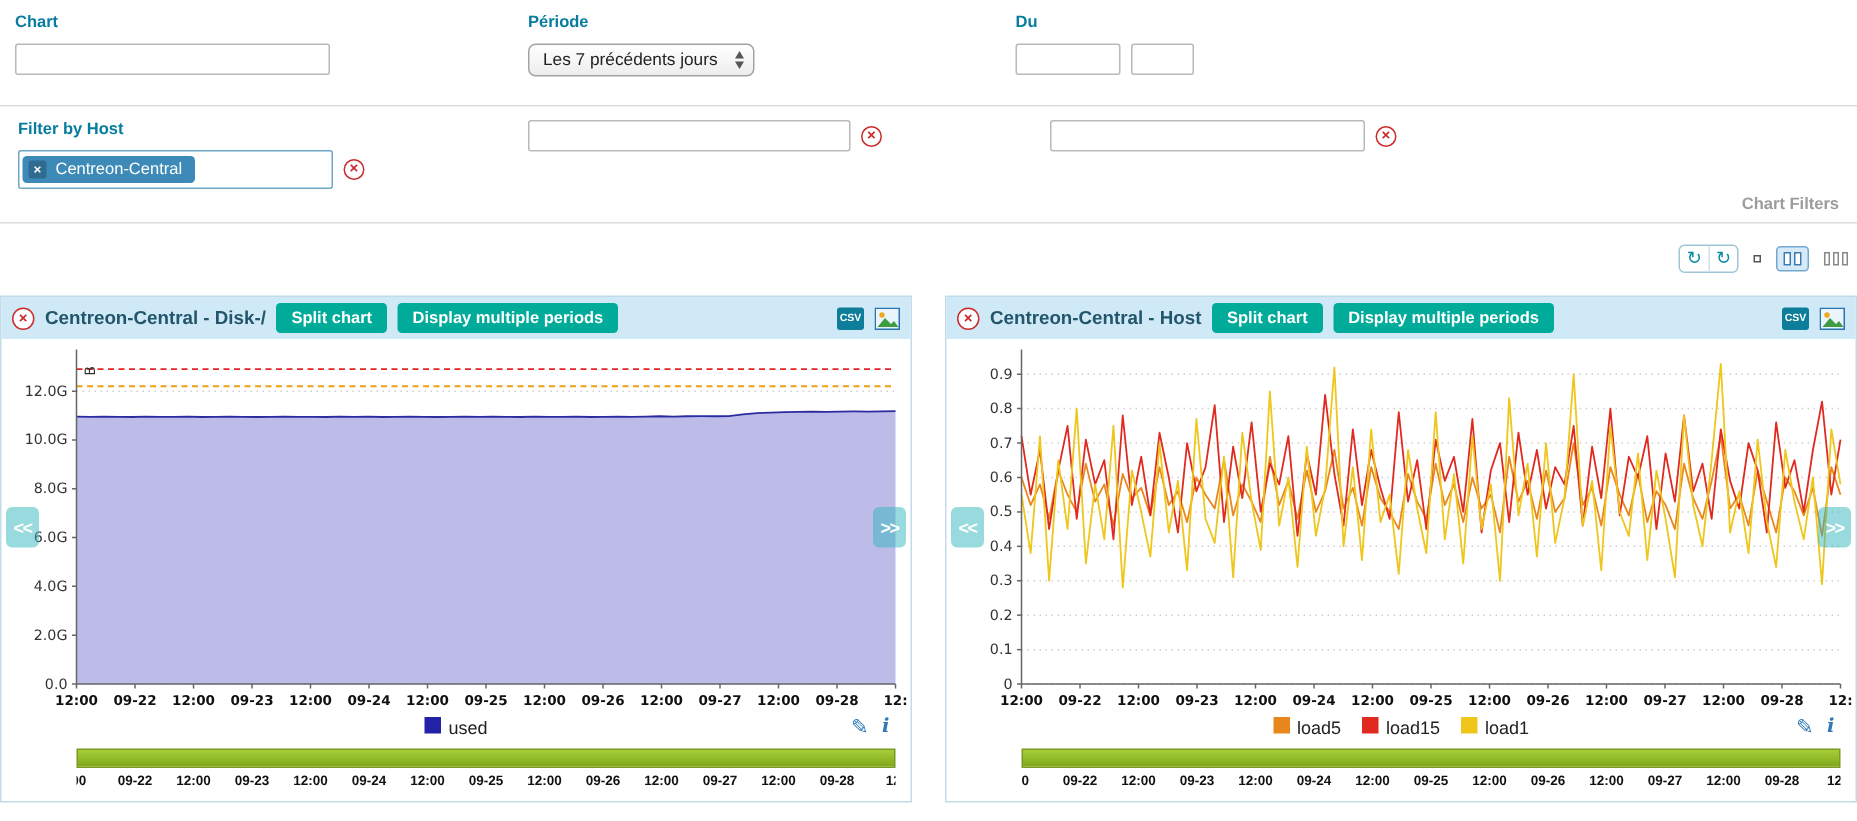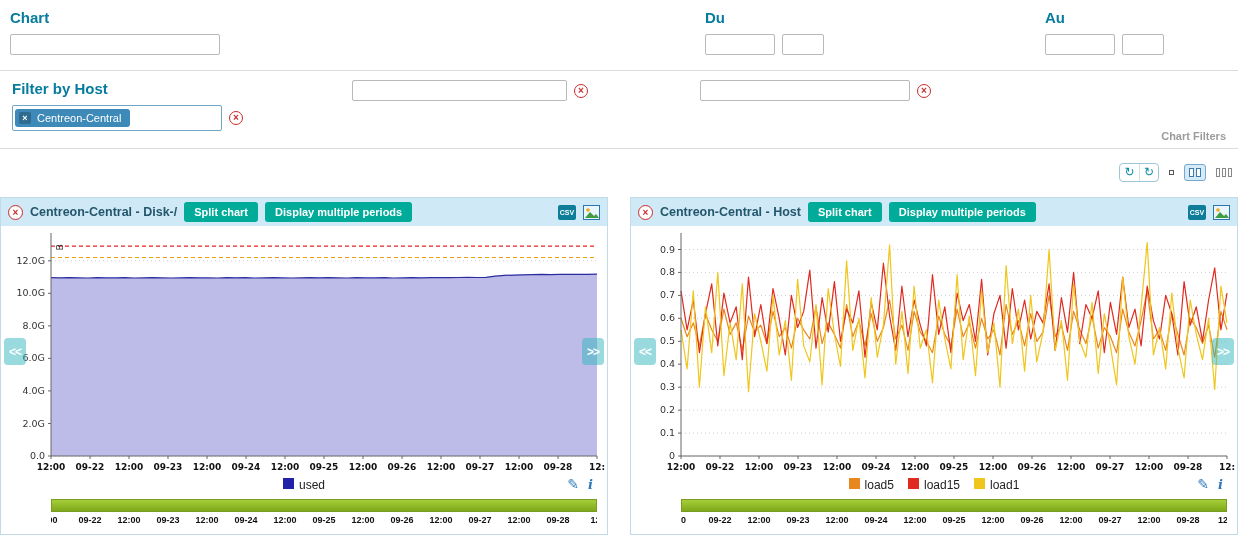--- a/index.html
+++ b/index.html
@@ -5,21 +5,21 @@
   * { box-sizing: border-box; }
   html,body { margin:0; padding:0; }
   body {
     width:1238px; height:547px; overflow:hidden; position:relative;
     background:#fff; font-family:"Liberation Sans", sans-serif; color:#222;
   }
   
   .sec1 { position:relative; height:71px; border-bottom:1px solid #dcdcdc; }
   .sec2 { position:relative; height:78px; border-bottom:1px solid #dcdcdc; }
   .fg { position:absolute; top:9px; }
-  .fg label { display:block; font-size:15px; font-weight:bold; color:#067c9e; margin-bottom:8px; }
+  .fg label { display:block; font-size:11px; font-weight:bold; color:#067c9e; margin-bottom:8px; }
   .inrow { display:flex; align-items:center; gap:7px; }
   input.txt { height:21px; border:1px solid #b9b9b9; border-radius:2px; font-size:12px; padding:0 5px; font-family:inherit; }
   .w210 { width:210px; } .w215 { width:215px; } .w70 { width:70px; } .w42 { width:42px; }
   .select {
     display:inline-flex; align-items:center; height:22px; border:1px solid #a3a3a3; border-radius:5px;
     background:linear-gradient(#ffffff,#ededed); font-size:11.5px; padding:0 24px 0 9px; position:relative; color:#222;
     cursor:default; white-space:nowrap;
   }
   .sel-arrows { position:absolute; right:6px; top:4px; display:flex; flex-direction:column; gap:2px; }
   .sel-arrows .up { width:0; height:0; border-left:3.5px solid transparent; border-right:3.5px solid transparent; border-bottom:5px solid #555; }
@@ -71,29 +71,32 @@
   .blabels span { position:absolute; top:0; transform:translateX(-50%); font-size:9px; font-weight:bold; color:#111; white-space:nowrap; }
 </style>
 </head>
 <body>
 
 <div class="sec1">
   <div class="fg" style="left:10px">
     <label>Chart</label>
     <input class="txt w210" value="" style="">
   </div>
-  <div class="fg" style="left:705px">
+  <div class="fg" style="left:352px">
+    <label>Période</label>
+    <div class="select">
+      <span>Les 7 précédents jours</span>
+      <span class="sel-arrows">
+          <i class="up"></i>
+          <i class="dn"></i>
+        </span>
+    </div>
+  </div>
+  <div class="fg" style="left:677px">
     <label>Du</label>
-    <div class="inrow">
-      <input class="txt w70" value="" style="">
-      <input class="txt w42" value="" style="">
-    </div>
-  </div>
-  <div class="fg" style="left:1045px">
-    <label>Au</label>
     <div class="inrow">
       <input class="txt w70" value="" style="">
       <input class="txt w42" value="" style="">
     </div>
   </div>
 </div>
 
 <div class="sec2">
   <div class="fg" style="left:12px">
     <label>Filter by Host</label>

